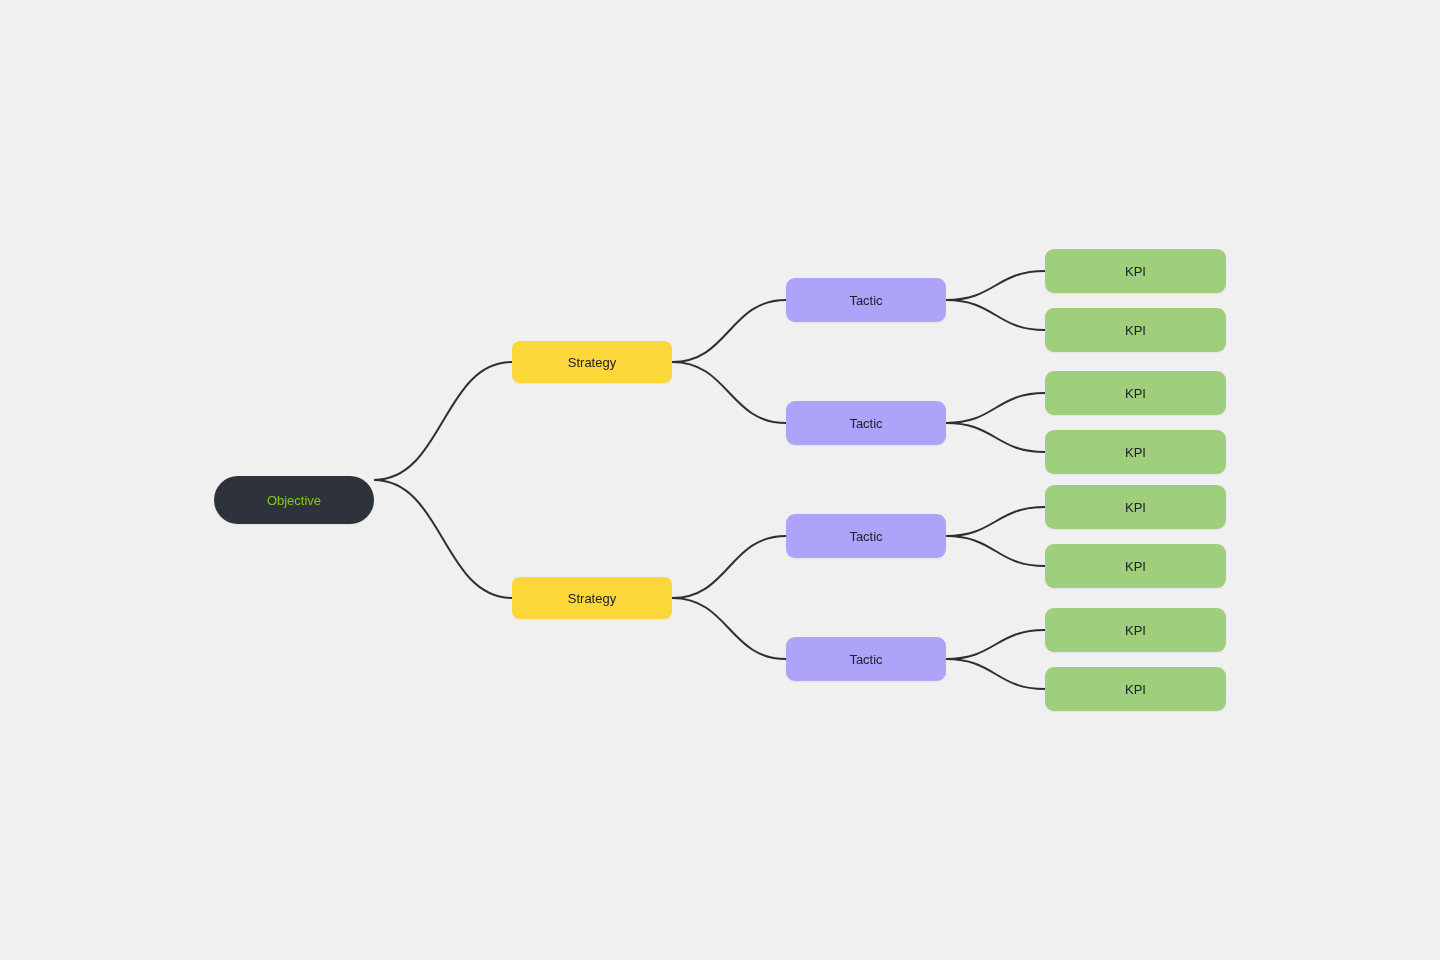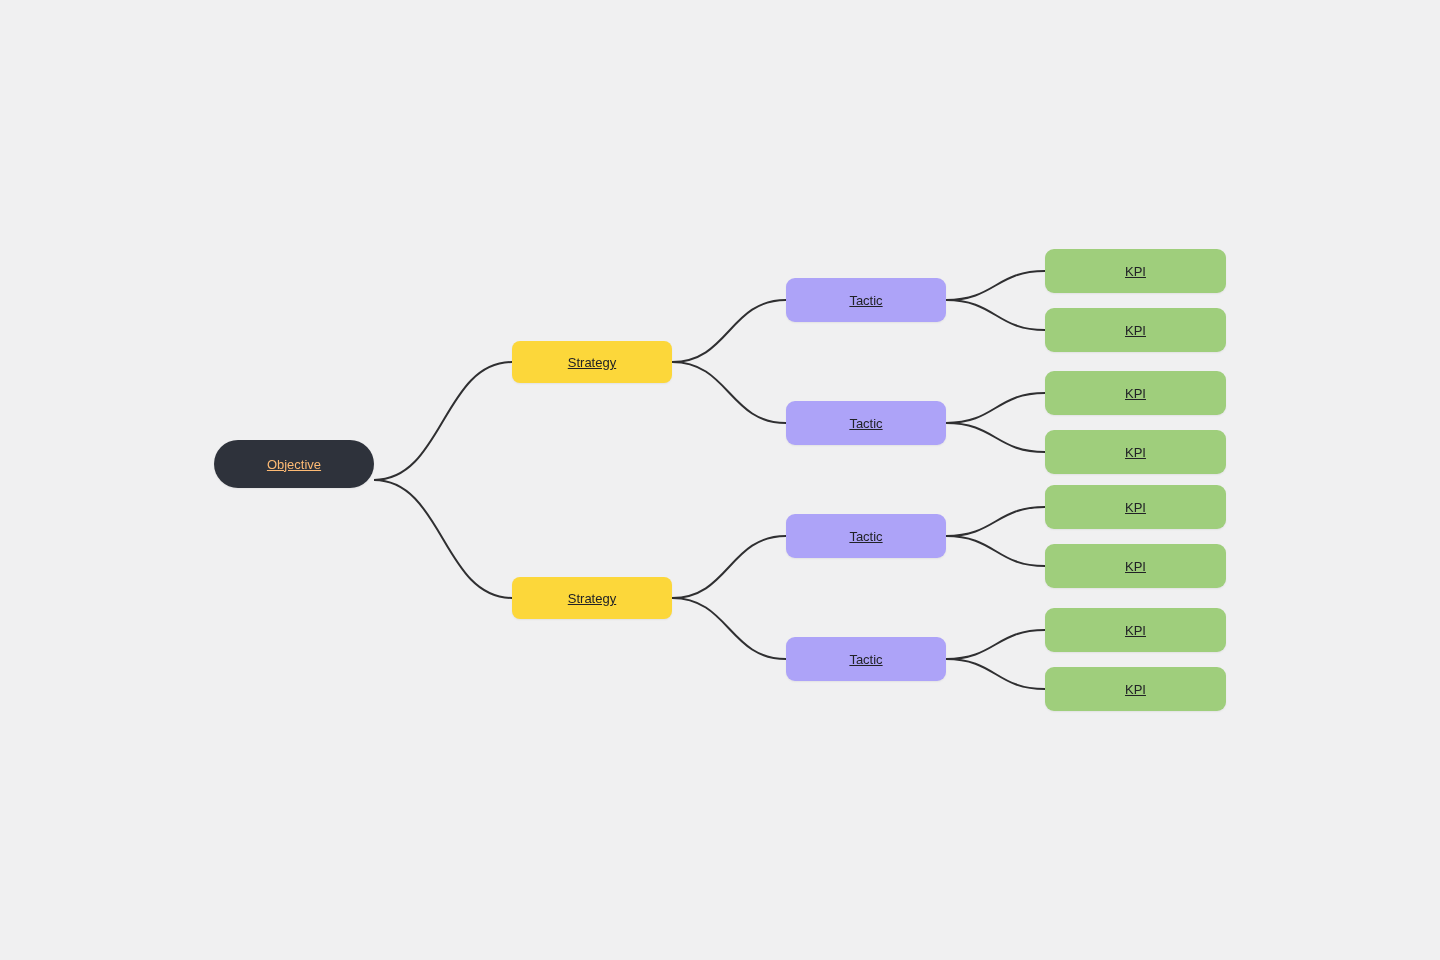--- a/index.html
+++ b/index.html
@@ -24,21 +24,20 @@
   .node {
     position: absolute;
     display: flex;
     align-items: center;
     justify-content: center;
     font-size: 13px;
     line-height: 1;
     cursor: pointer;
     box-shadow: 0 1px 2px rgba(0,0,0,0.06);
     user-select: none;
-    text-decoration: underline;
   }
   .node span {
     pointer-events: none;
     white-space: nowrap;
   }
 </style>
 </head>
 <body style="background: rgb(240, 240, 241);">
 
 <div id="canvas">
@@ -52,21 +51,21 @@
       <path d="M 946 300 C 995.5 300, 995.5 271, 1045 271" fill="none" stroke="#2f2f31" stroke-width="2"></path>
       <path d="M 946 300 C 995.5 300, 995.5 330, 1045 330" fill="none" stroke="#2f2f31" stroke-width="2"></path>
       <path d="M 946 423 C 995.5 423, 995.5 393, 1045 393" fill="none" stroke="#2f2f31" stroke-width="2"></path>
       <path d="M 946 423 C 995.5 423, 995.5 452, 1045 452" fill="none" stroke="#2f2f31" stroke-width="2"></path>
       <path d="M 946 536 C 995.5 536, 995.5 507, 1045 507" fill="none" stroke="#2f2f31" stroke-width="2"></path>
       <path d="M 946 536 C 995.5 536, 995.5 566, 1045 566" fill="none" stroke="#2f2f31" stroke-width="2"></path>
       <path d="M 946 659 C 995.5 659, 995.5 630, 1045 630" fill="none" stroke="#2f2f31" stroke-width="2"></path>
       <path d="M 946 659 C 995.5 659, 995.5 689, 1045 689" fill="none" stroke="#2f2f31" stroke-width="2"></path>
     </svg>
   <div id="nodes">
-      <div class="node" style="left: 214px; top: 440px; width: 160px; height: 48px; border-radius: 24px; background: rgb(46, 50, 59); color: #fdba74;">
+      <div class="node" style="left: 214px; top: 476px; width: 160px; height: 48px; border-radius: 24px; background: rgb(46, 50, 59); color: #84cc16;">
         <span>Objective</span>
       </div>
       <div class="node" style="left: 512px; top: 341px; width: 160px; height: 42px; border-radius: 8px; background: rgb(252, 215, 58); color: rgb(33, 34, 38);">
         <span>Strategy</span>
       </div>
       <div class="node" style="left: 512px; top: 577px; width: 160px; height: 42px; border-radius: 8px; background: rgb(252, 215, 58); color: rgb(33, 34, 38);">
         <span>Strategy</span>
       </div>
       <div class="node" style="left: 786px; top: 278px; width: 160px; height: 44px; border-radius: 9px; background: rgb(173, 163, 248); color: rgb(33, 34, 38);">
         <span>Tactic</span>

